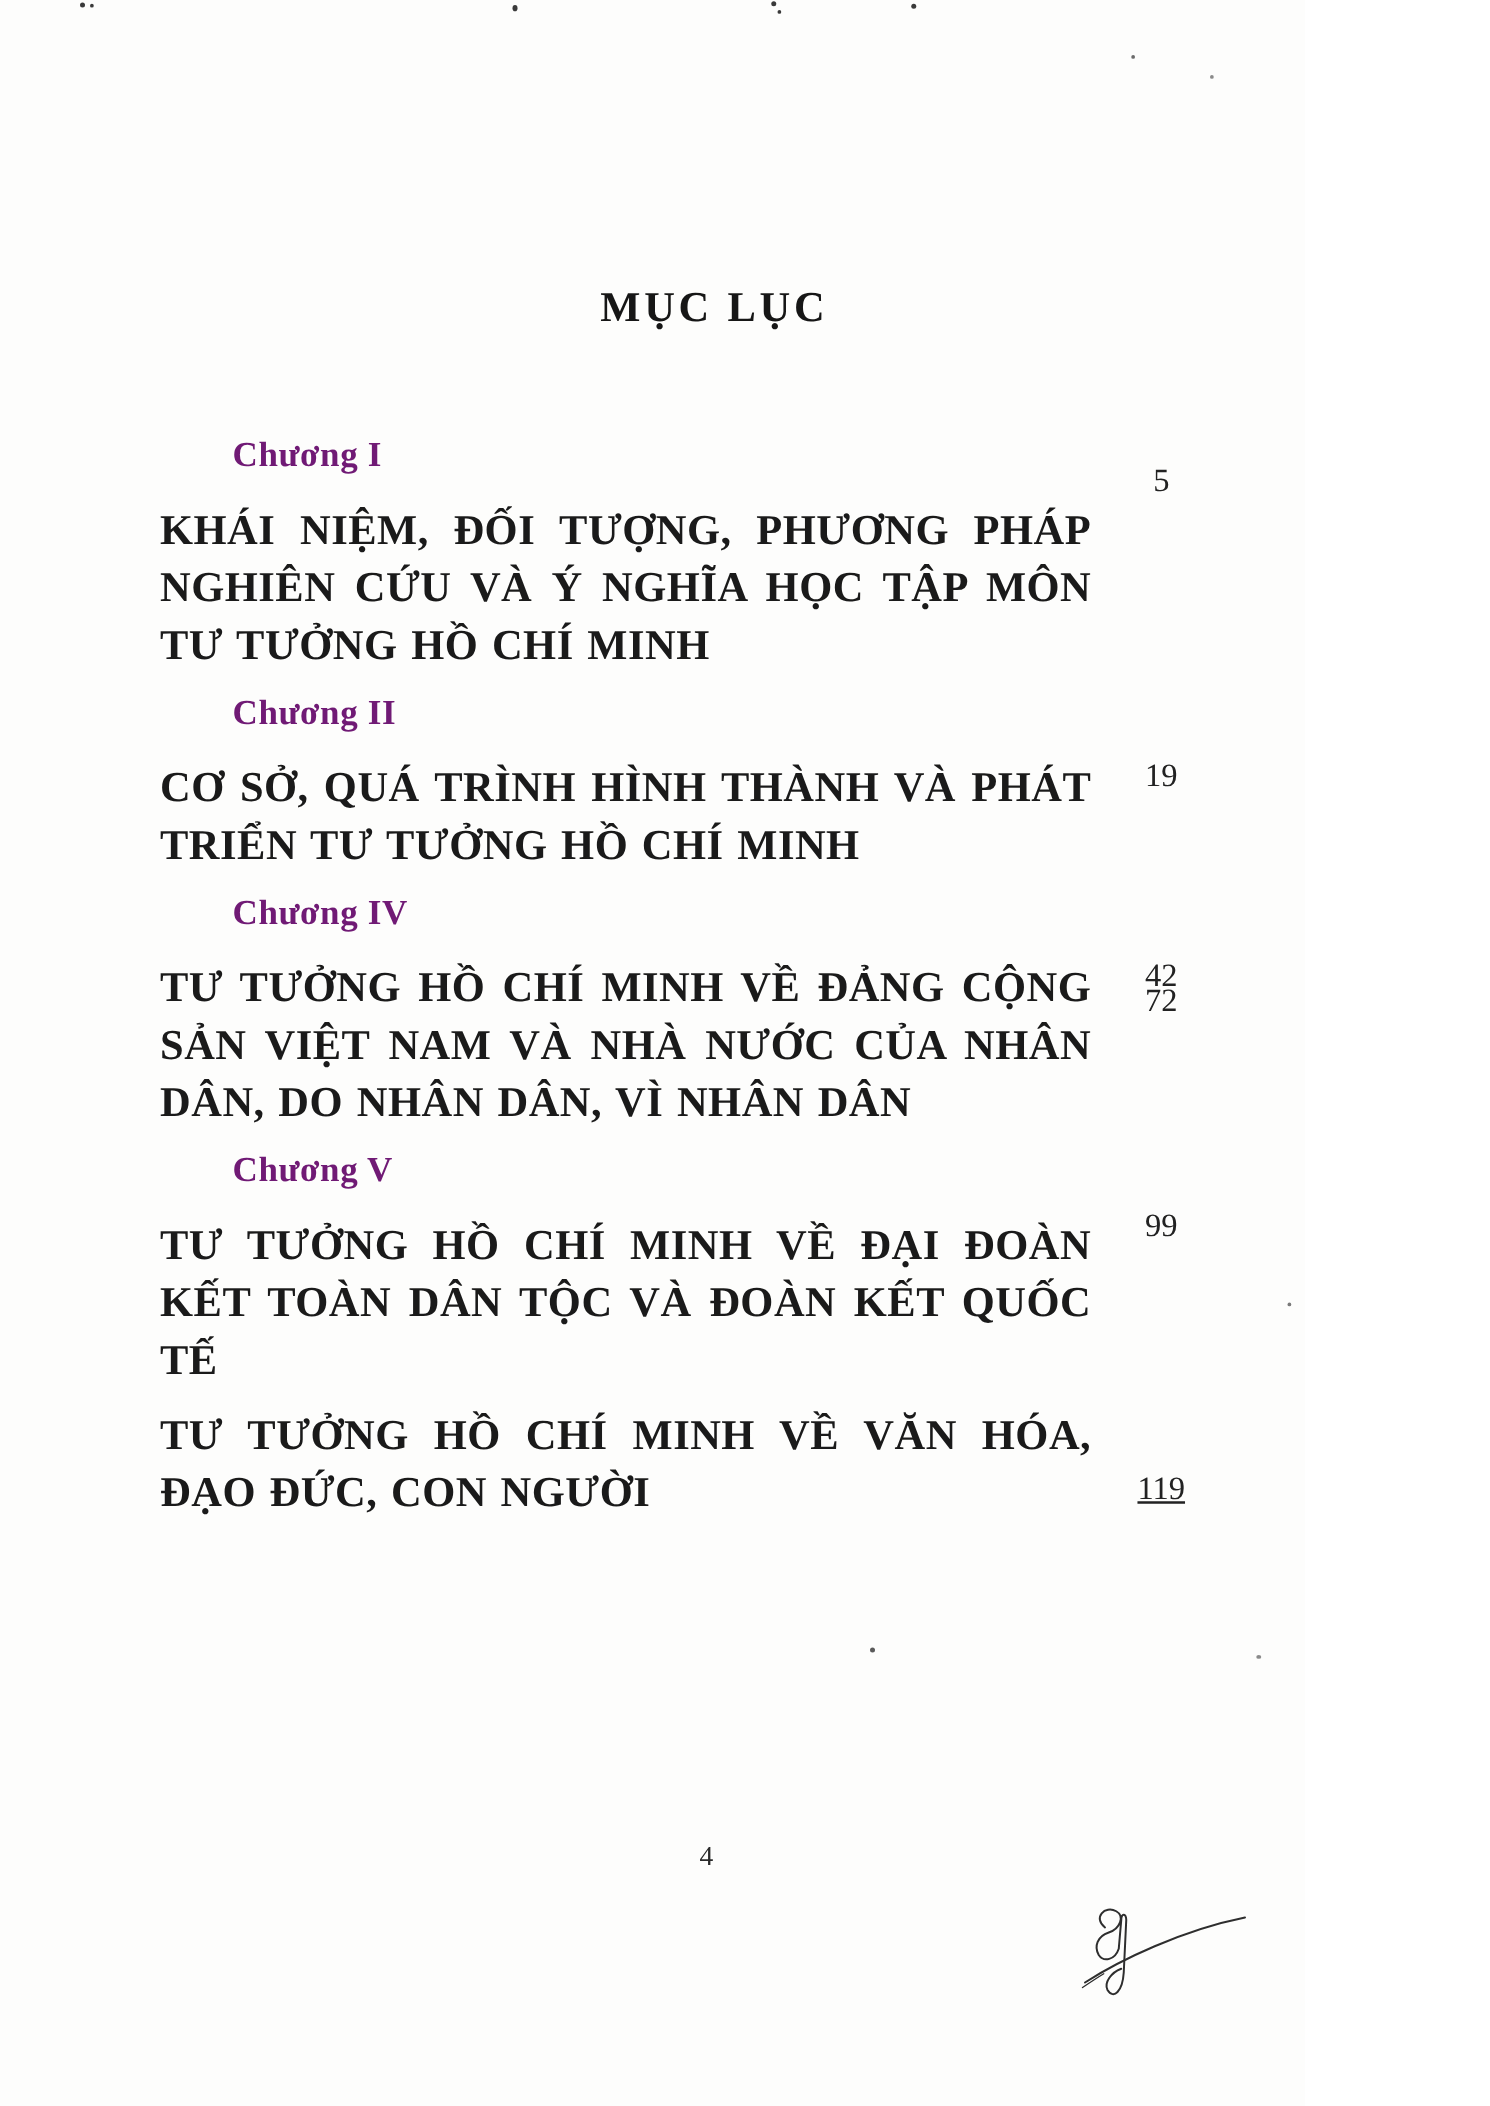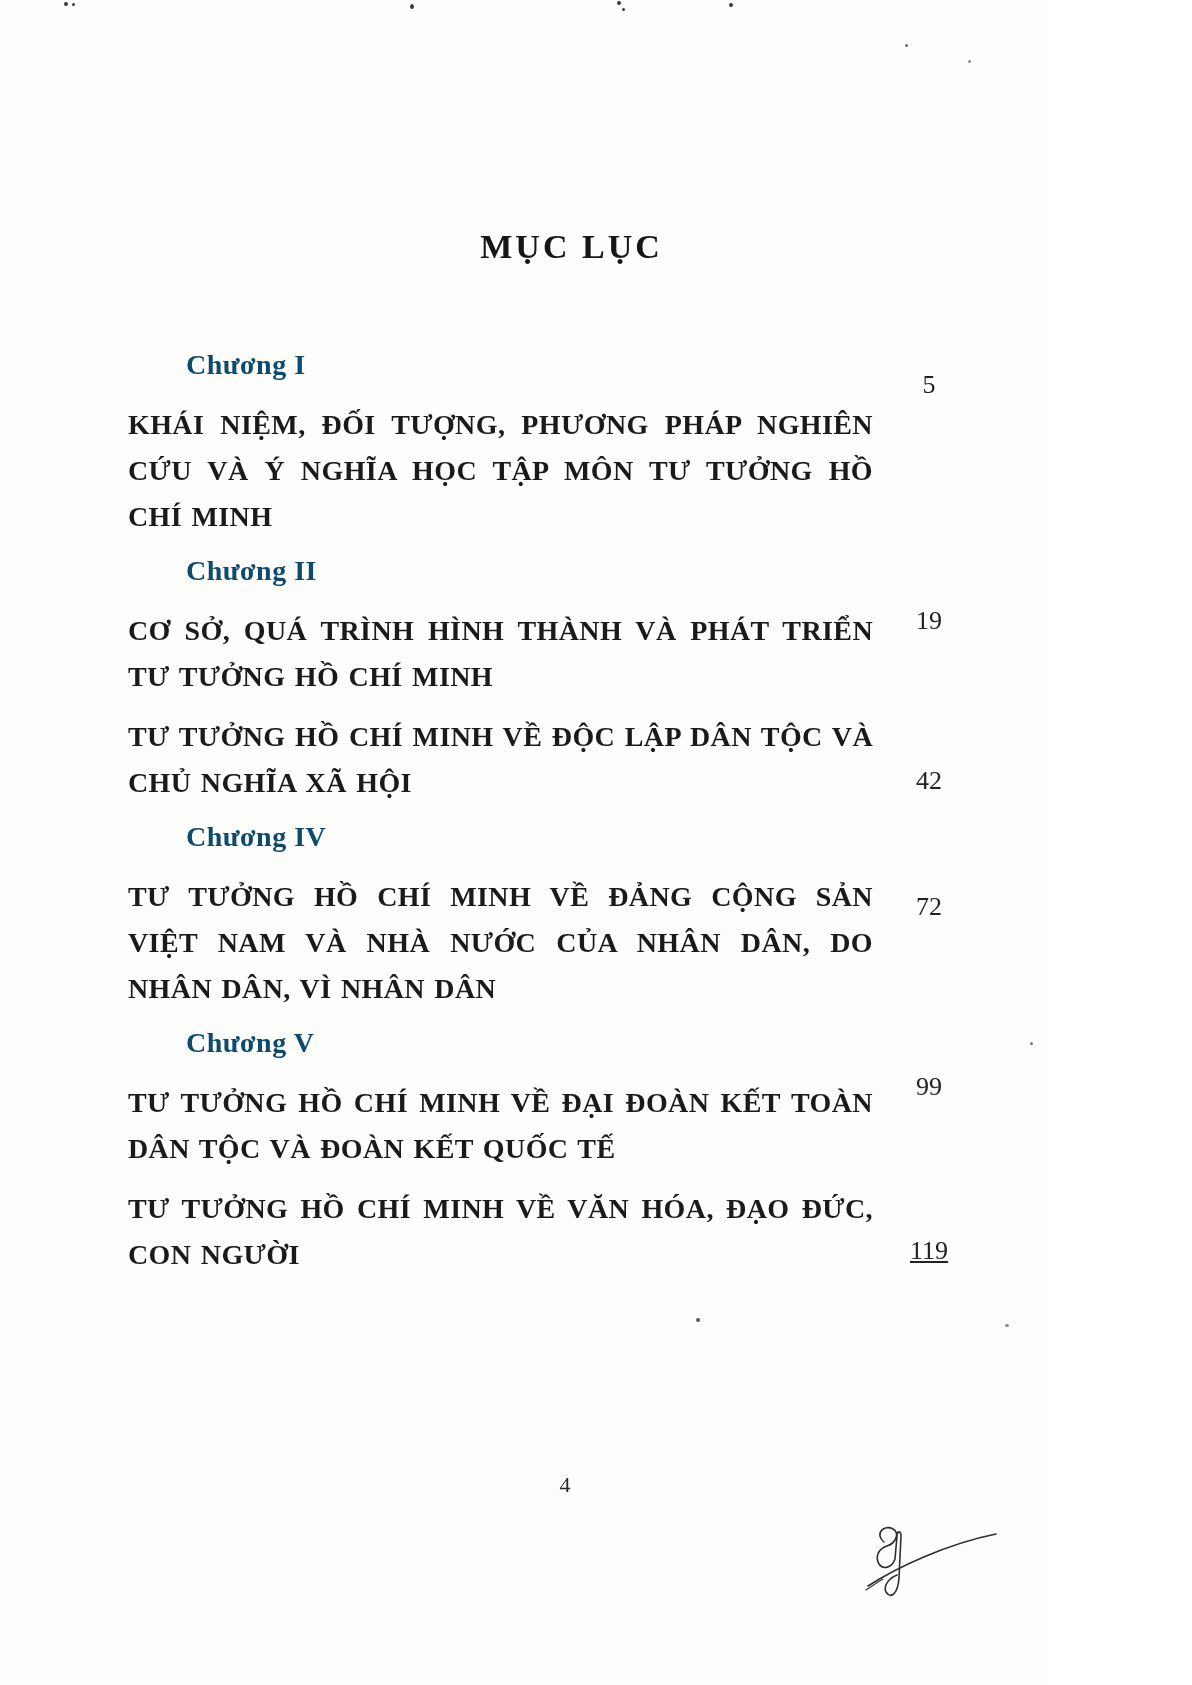--- a/index.html
+++ b/index.html
@@ -38,25 +38,25 @@
     width: 832px;
   }
   .entry { position: relative; margin-bottom: 14px; }
   .chapter-label {
     margin-left: 58px;
     font-size: 28px;
     font-weight: bold;
     line-height: 34px;
     margin-bottom: 20px;
     letter-spacing: 0.5px;
-    color: #0c4a6e;
+    color: #701a75;
   }
   .chapter-title {
     width: 745px;
-    font-size: 28px;
+    font-size: 34px;
     font-weight: bold;
     line-height: 46px;
     text-align: justify;
     text-justify: inter-word;
     word-spacing: 2px;
     letter-spacing: 0.4px;
     color: #1a1a1a;
   }
   .page-num {
     position: absolute;
@@ -130,21 +130,20 @@
       <div class="page-num">5</div>
     </div>
 
     <div class="entry e2">
       <div class="chapter-label">Chương II</div>
       <div class="chapter-title">CƠ SỞ, QUÁ TRÌNH HÌNH THÀNH VÀ PHÁT TRIỂN TƯ TƯỞNG HỒ CHÍ MINH</div>
       <div class="page-num">19</div>
     </div>
 
     <div class="entry e3">
-      <div class="chapter-title">TƯ TƯỞNG HỒ CHÍ MINH VỀ ĐỘC LẬP DÂN TỘC VÀ CHỦ NGHĨA XÃ HỘI</div>
       <div class="page-num">42</div>
     </div>
 
     <div class="entry e4">
       <div class="chapter-label">Chương IV</div>
       <div class="chapter-title">TƯ TƯỞNG HỒ CHÍ MINH VỀ ĐẢNG CỘNG SẢN VIỆT NAM VÀ NHÀ NƯỚC CỦA NHÂN DÂN, DO NHÂN DÂN, VÌ NHÂN DÂN</div>
       <div class="page-num">72</div>
     </div>
 
     <div class="entry e5">

